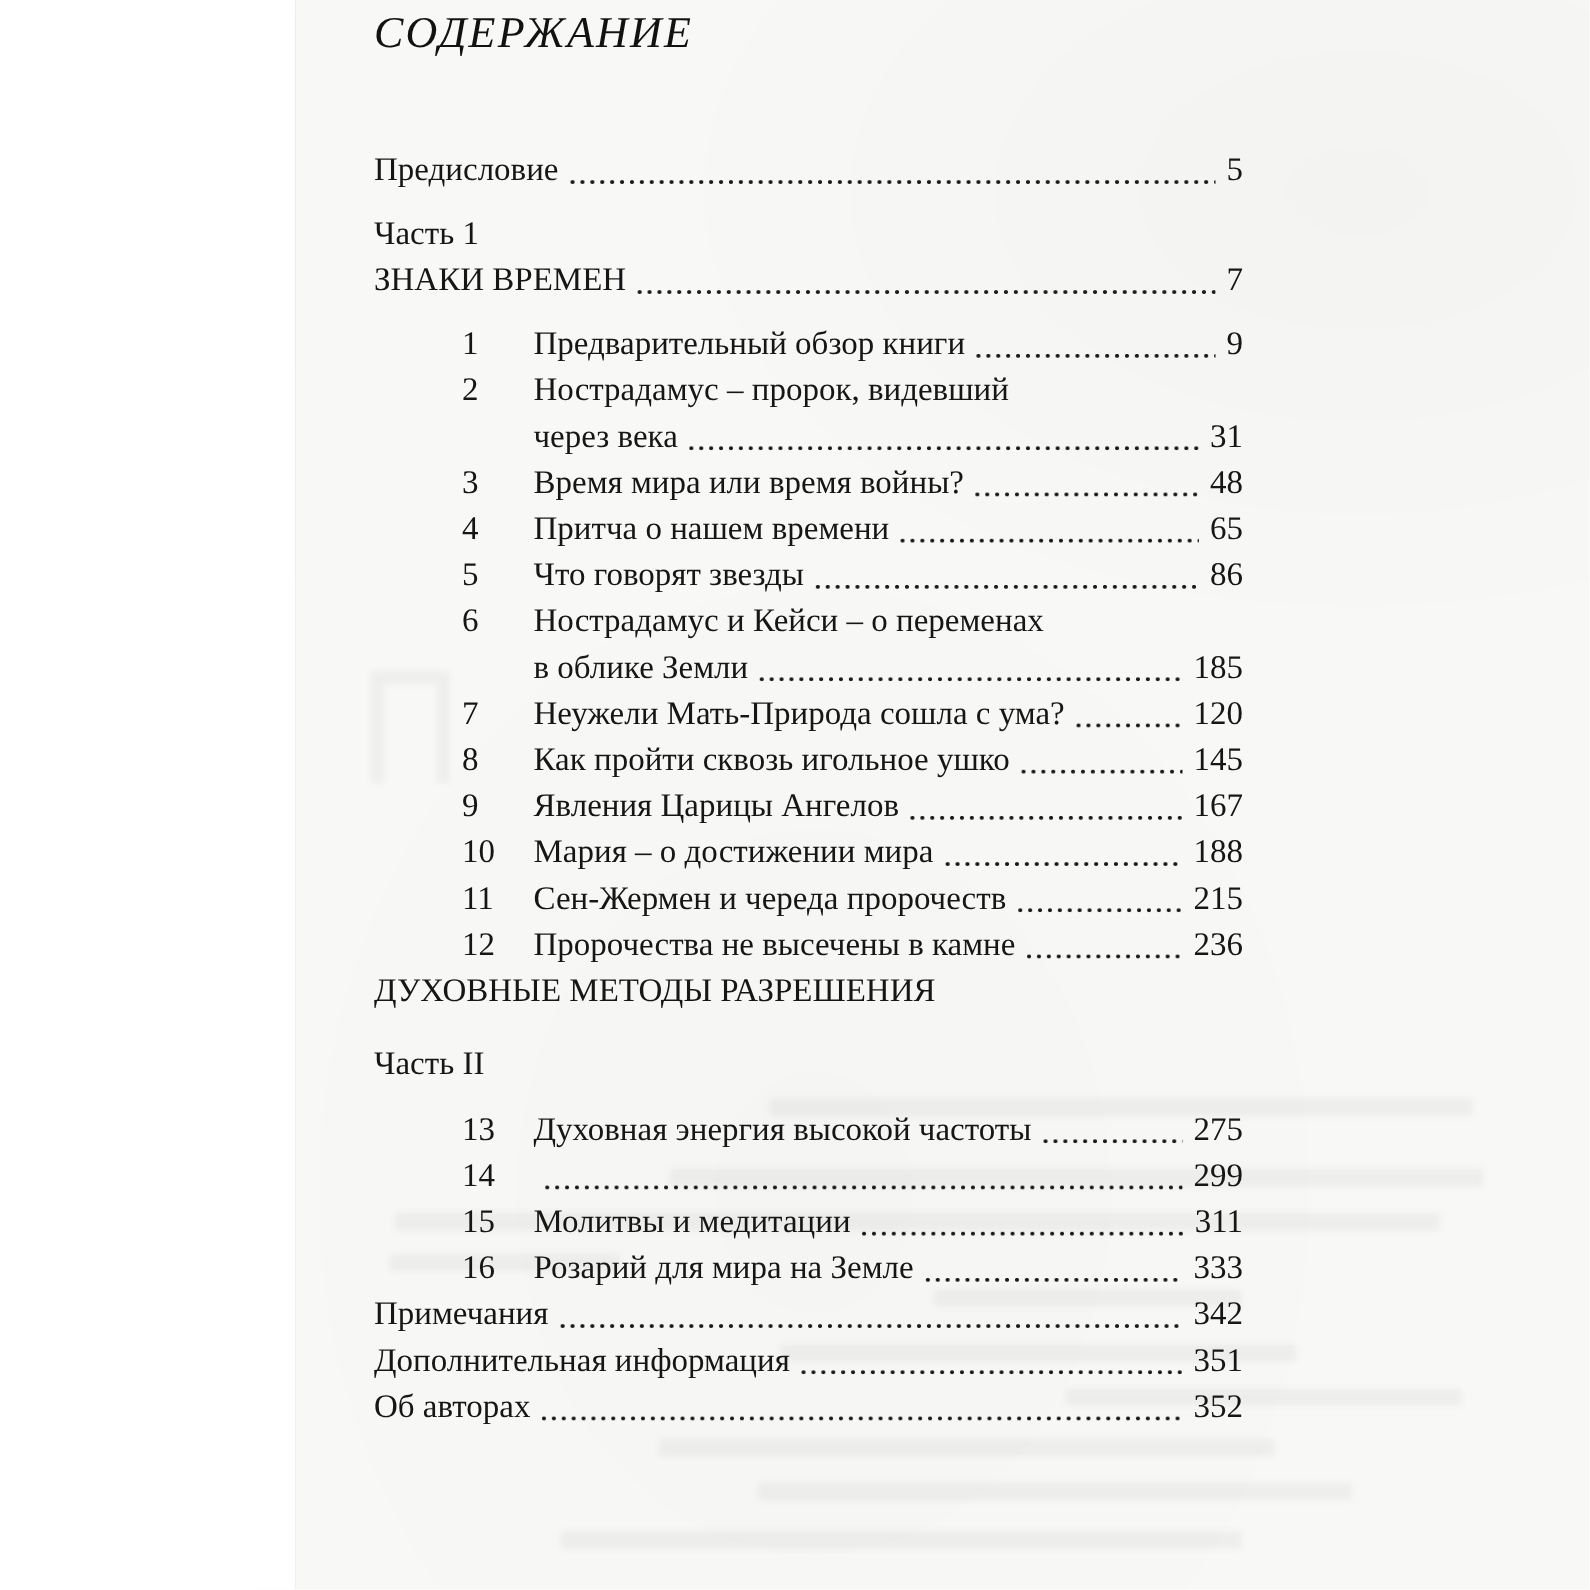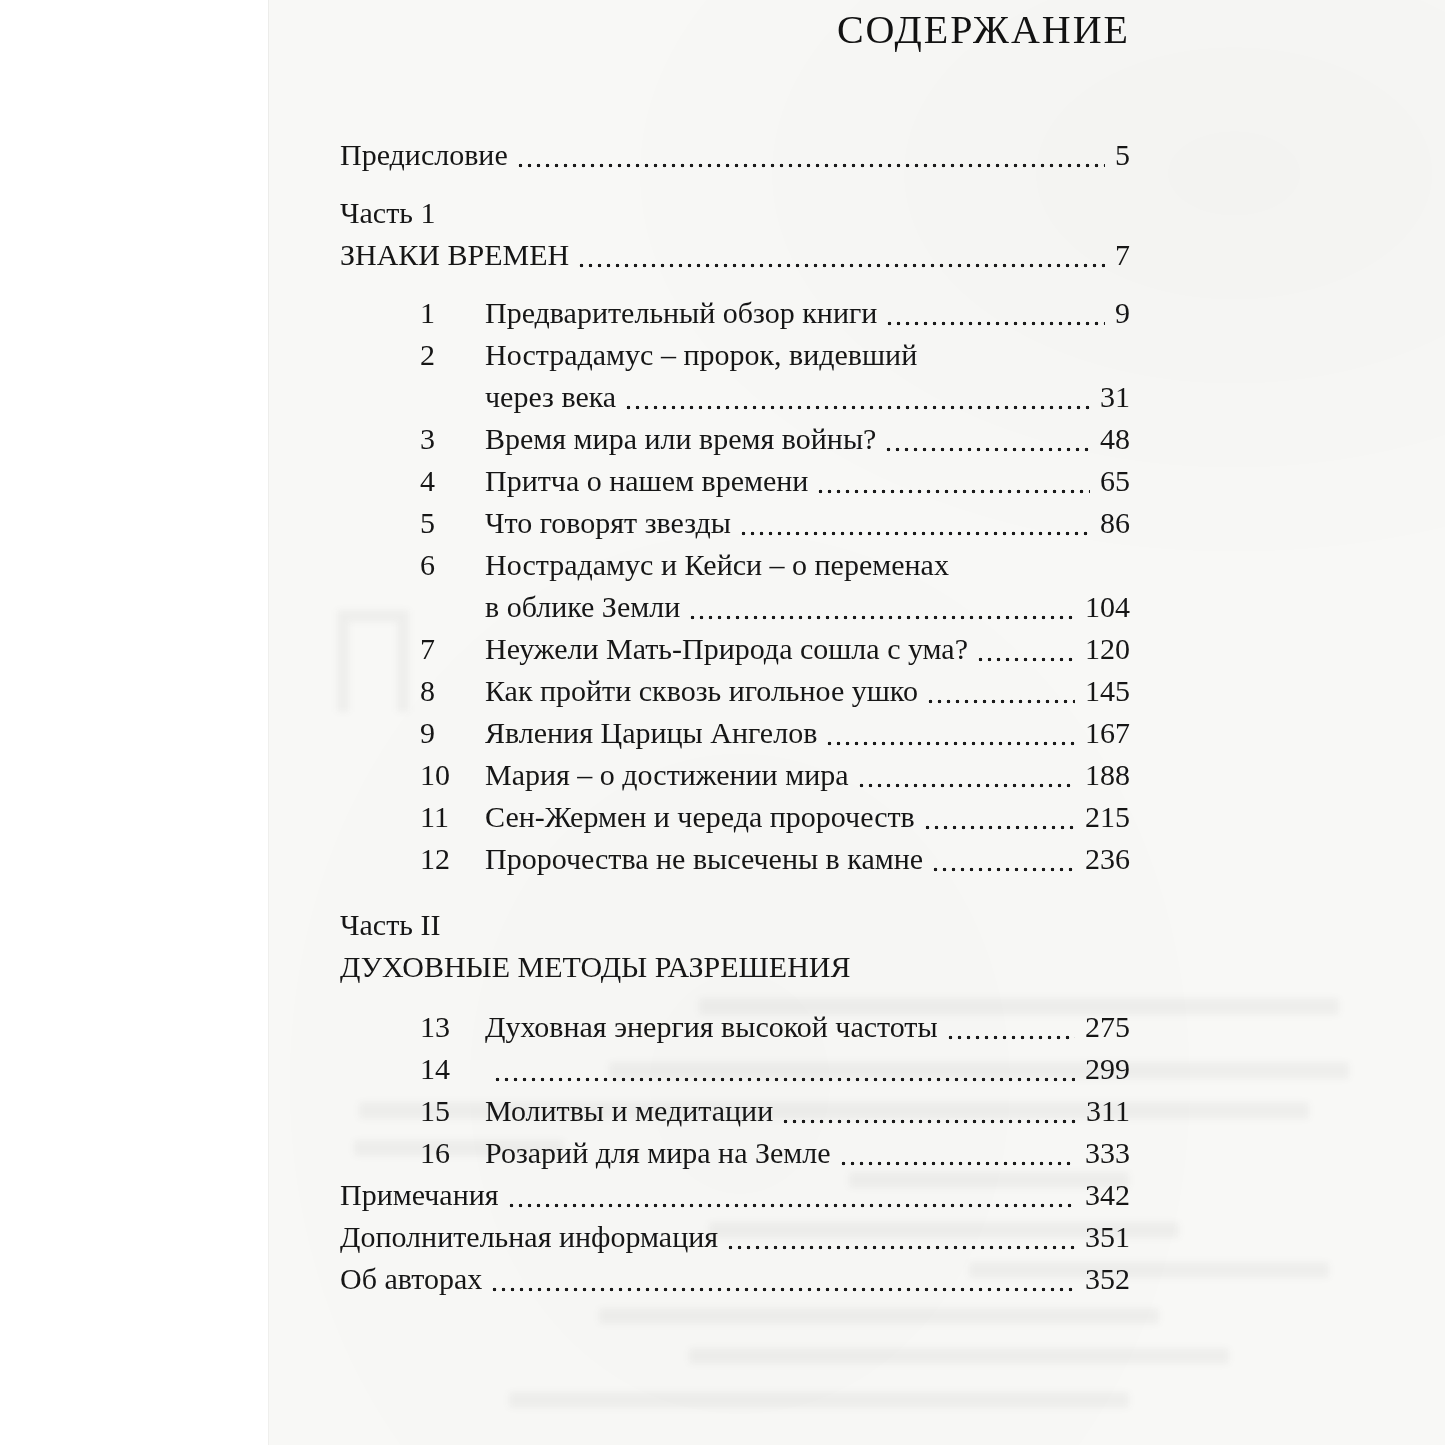--- a/index.html
+++ b/index.html
@@ -41,21 +41,22 @@
     border-bottom: none;
     border-radius: 0;
   }
   .content {
     position: absolute;
     left: 340px; top: 0;
     width: 790px;
   }
   .title {
     margin-top: 6px;
-    text-align: right;
+    text-align: left;
+    font-style: italic;
     font-size: 40px;
     line-height: 48px;
     letter-spacing: 2px;
     color: #121212;
   }
   .toc { margin-top: 80px; }
   .row {
     display: flex;
     align-items: stretch;
     font-size: 30px;
@@ -158,21 +159,21 @@
         <span class="pg">86</span>
       </div>
 
       <div class="row chapter">
         <span class="num">6</span>
         <span class="t">Нострадамус и Кейси – о переменах</span>
       </div>
       <div class="row cont">
         <span class="t">в облике Земли</span>
         <span class="leader"></span>
-        <span class="pg">104</span>
+        <span class="pg">185</span>
       </div>
 
       <div class="row chapter">
         <span class="num">7</span>
         <span class="t">Неужели Мать-Природа сошла с ума?</span>
         <span class="leader"></span>
         <span class="pg">120</span>
       </div>
 
       <div class="row chapter">
@@ -203,26 +204,26 @@
         <span class="pg">215</span>
       </div>
 
       <div class="row chapter">
         <span class="num">12</span>
         <span class="t">Пророчества не высечены в камне</span>
         <span class="leader"></span>
         <span class="pg">236</span>
       </div>
 
+      <div class="row">
+        <span class="t">ДУХОВНЫЕ МЕТОДЫ РАЗРЕШЕНИЯ</span>
+      </div>
+
       <div class="row gap-c">
         <span class="t">Часть II</span>
-      </div>
-
-      <div class="row">
-        <span class="t">ДУХОВНЫЕ МЕТОДЫ РАЗРЕШЕНИЯ</span>
       </div>
 
 
       <div class="row chapter gap-d">
         <span class="num">13</span>
         <span class="t">Духовная энергия высокой частоты</span>
         <span class="leader"></span>
         <span class="pg">275</span>
       </div>
 

